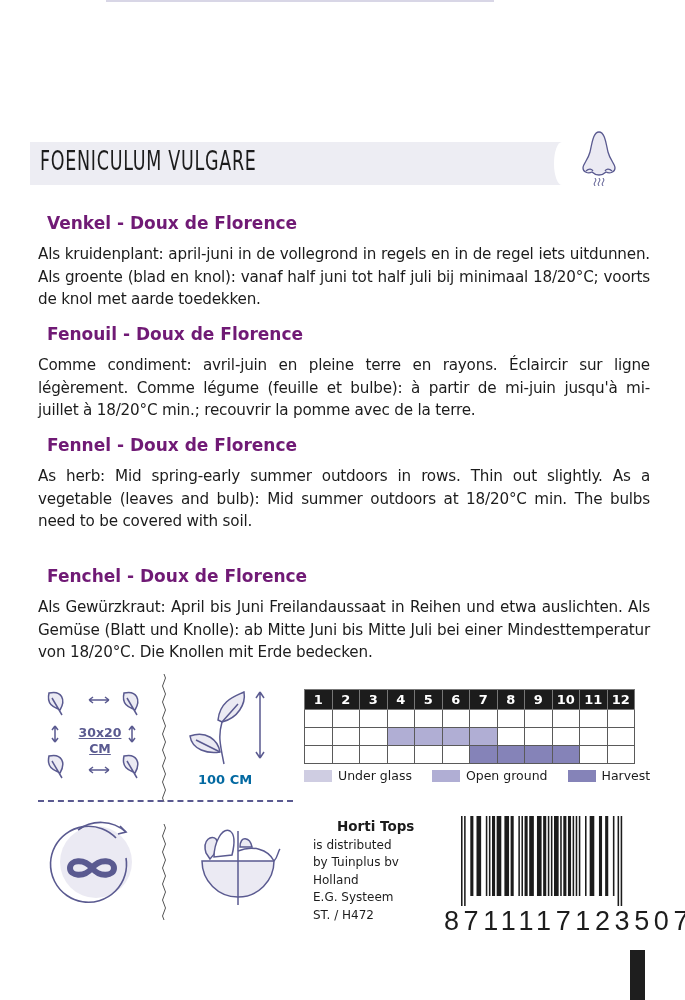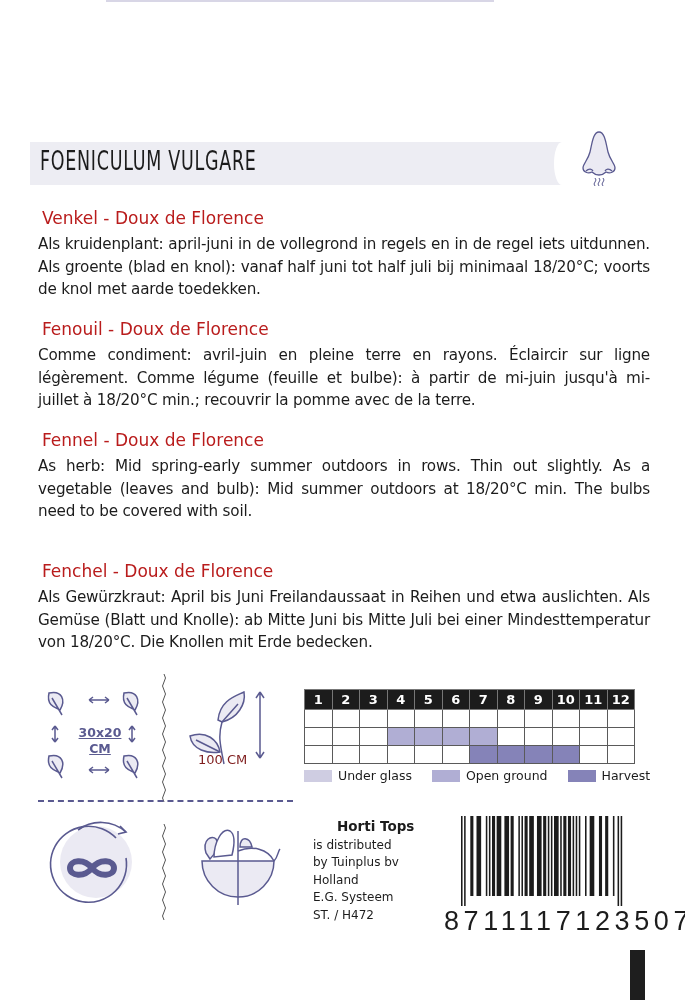--- a/index.html
+++ b/index.html
@@ -3,21 +3,21 @@
 <meta charset="utf-8">
 <style>
   html, body { margin:0; padding:0; background:#fff; }
   body { width:685px; height:1000px; position:relative; overflow:hidden; font-family:"DejaVu Sans", sans-serif; color:#1e1e1e; }
   .topline { position:absolute; left:106px; top:0; width:388px; height:2px; background:#d8d6e6; }
   .title-band { position:absolute; left:30px; top:142px; width:532px; height:43px; background:#ededf3; border-radius:0 0 0 0; }
   .title-band::after { content:""; position:absolute; right:-8px; top:0; width:16px; height:43px; background:#fff; border-radius:50% 0 0 50%; }
   .latin { position:absolute; left:40px; top:145px; font-family:"DejaVu Sans Condensed","DejaVu Sans", sans-serif; font-size:27px; letter-spacing:1px; transform:scaleX(0.72); transform-origin:left center; color:#1c1c1c; font-weight:400; }
   .nose { position:absolute; left:579px; top:130px; }
   .section { position:absolute; left:38px; width:612px; }
-  .section h2 { margin:4px; font-size:17px; font-weight:normal; color:#b91c1c; line-height:22px; font-family:"DejaVu Sans", sans-serif; }
+  .section h2 { margin:9px; font-size:17px; font-weight:bold; color:#701a75; line-height:22px; font-family:"DejaVu Sans", sans-serif; }
   .section p { margin:0; font-size:15.2px; line-height:22.5px; text-align:justify; color:#1c1c1c; letter-spacing:-0.2px; }
   .dash-h { position:absolute; left:38px; top:800px; width:255px; border-top:2px dashed #5a5a90; }
   .calendar { position:absolute; left:304px; top:689px; border-collapse:collapse; }
   .calendar td { width:26.5px; height:17px; border:1px solid #5a5a5a; padding:0; text-align:center; font-weight:bold; font-size:13px; }
   .calendar tr.hdr td { background:#1c1c1c; color:#fff; border-color:#777; height:19px; }
   .legend { position:absolute; left:304px; top:768px; display:flex; align-items:flex-end; font-size:12.5px; color:#1c1c1c; }
   .legend .sw { width:28px; height:12px; margin-right:6px; }
   .legend .item { display:flex; align-items:center; margin-right:20px; }
   .dist { position:absolute; left:313px; top:818px; font-size:12px; line-height:17.5px; color:#1c1c1c; }
   .dist b { font-size:13.5px;margin-left:24px; }
@@ -99,21 +99,21 @@
 </svg>
 
 <svg style="position:absolute;left:186px;top:688px;" width="90" height="80" viewBox="0 0 90 80">
   <g fill="#ebeaf3" stroke="#5a5a90" stroke-width="1.5">
     <path d="M32 32 C34 12 50 8 58 4 C60 16 52 30 36 34 Z"></path>
     <path d="M4 48 C20 42 32 52 34 64 C22 66 6 62 4 48 Z"></path>
   </g>
   <path d="M36 34 L52 16 M36 34 C32 48 34 56 38 76 M10 52 L34 64" fill="none" stroke="#5a5a90" stroke-width="1.5"></path>
   <path d="M74 4 V70 M74 4 l-4 6 M74 4 l4 6 M74 70 l-4 -6 M74 70 l4 -6" fill="none" stroke="#5a5a90" stroke-width="1.5"></path>
 </svg>
-<div style="position:absolute;left:198px;top:752px;font-weight:normal;font-size:13px;color:#7f1d1d;">100 CM</div>
+<div style="position:absolute;left:198px;top:772px;font-weight:bold;font-size:13px;color:#0369a1;">100 CM</div>
 
 <div class="dash-h"></div>
 
 <svg style="position:absolute;left:48px;top:820px;" width="90" height="90" viewBox="0 0 90 90">
   <circle cx="48" cy="42" r="36" fill="#ebeaf3"></circle>
   <path d="M78 38 A38 38 0 1 1 68 18" fill="none" stroke="#5a5a90" stroke-width="1.6"></path>
   <path d="M30 10 A38 38 0 0 1 78 12" fill="none" stroke="#5a5a90" stroke-width="1.6"></path>
   <path d="M72 6 L78 12 L70 14" fill="none" stroke="#5a5a90" stroke-width="1.6"></path>
   <path d="M44 48 C36 58 22 56 22 48 C22 40 36 38 44 48 C52 58 66 56 66 48 C66 40 52 38 44 48 Z" fill="none" stroke="#5a5a90" stroke-width="6"></path>
 </svg>

